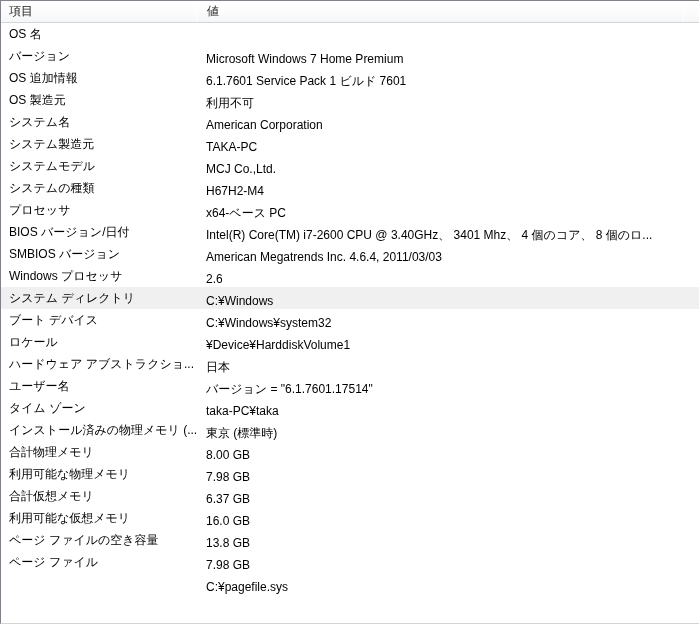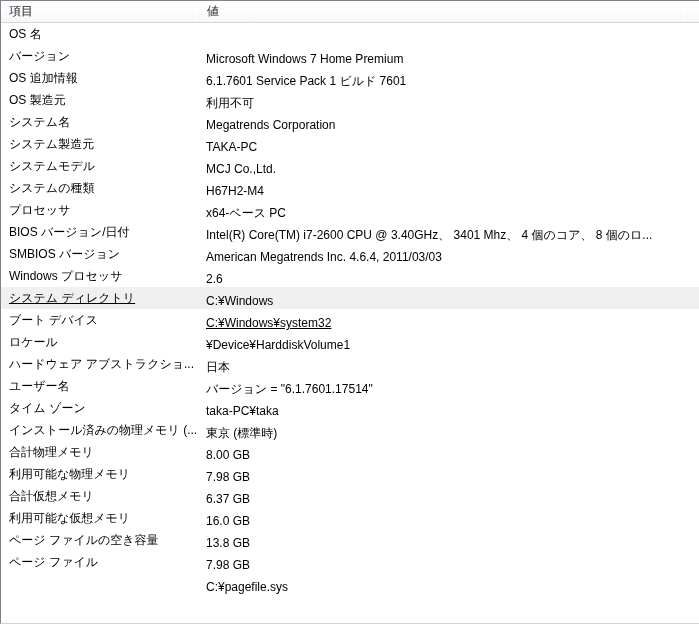--- a/index.html
+++ b/index.html
@@ -45,21 +45,21 @@
     background: var(--header-separator, #e1e3e5);
     border-right: 1px solid #ffffff;
     cursor: col-resize;
   }
   .rows { width: 100%; }
   .row {
     display: flex;
     height: 22px;
     background: #ffffff;
   }
-  .row.selected { background: var(--selected-row-bg, #f0f0f0); text-decoration: underline; }
+  .row.selected { background: var(--selected-row-bg, #f0f0f0); }
   .cell {
     height: 22px;
     line-height: 22px;
     white-space: nowrap;
     overflow: hidden;
   }
   .cell.item { width: 195px; padding-left: 8px; }
   .cell.value { flex: 1; padding-left: 10px; margin-top: 25px; }
 </style>
 </head>
@@ -82,21 +82,21 @@
         <div class="row">
           <div class="cell item">バージョン</div>
           <div class="cell value">6.1.7601 Service Pack 1 ビルド 7601</div>
         </div>
         <div class="row">
           <div class="cell item">OS 追加情報</div>
           <div class="cell value">利用不可</div>
         </div>
         <div class="row">
           <div class="cell item">OS 製造元</div>
-          <div class="cell value">Megatrends Corporation</div>
+          <div class="cell value">American Corporation</div>
         </div>
         <div class="row">
           <div class="cell item">システム名</div>
           <div class="cell value">TAKA-PC</div>
         </div>
         <div class="row">
           <div class="cell item">システム製造元</div>
           <div class="cell value">MCJ Co.,Ltd.</div>
         </div>
         <div class="row">

